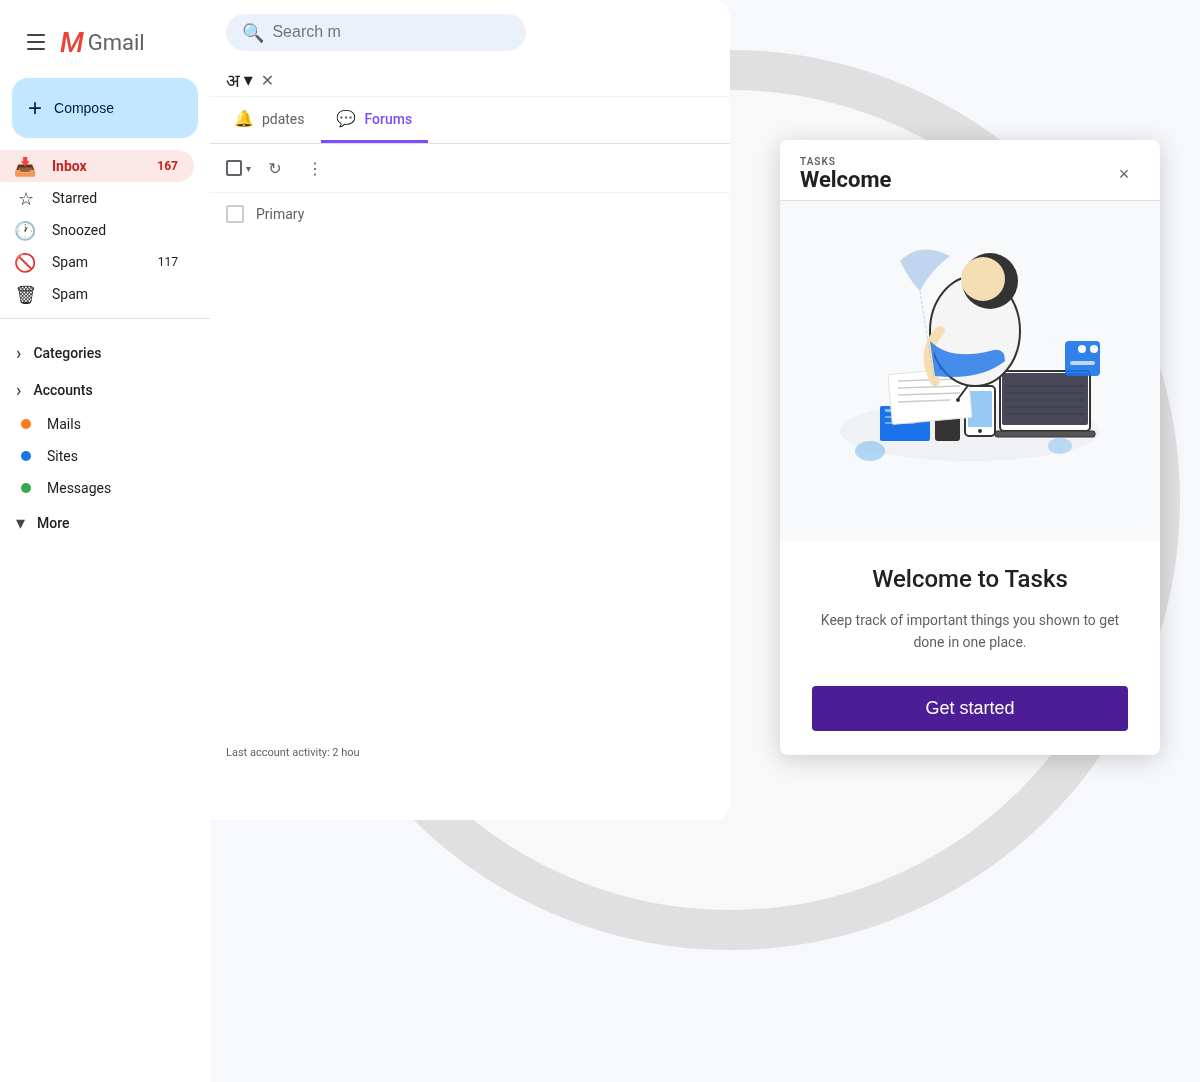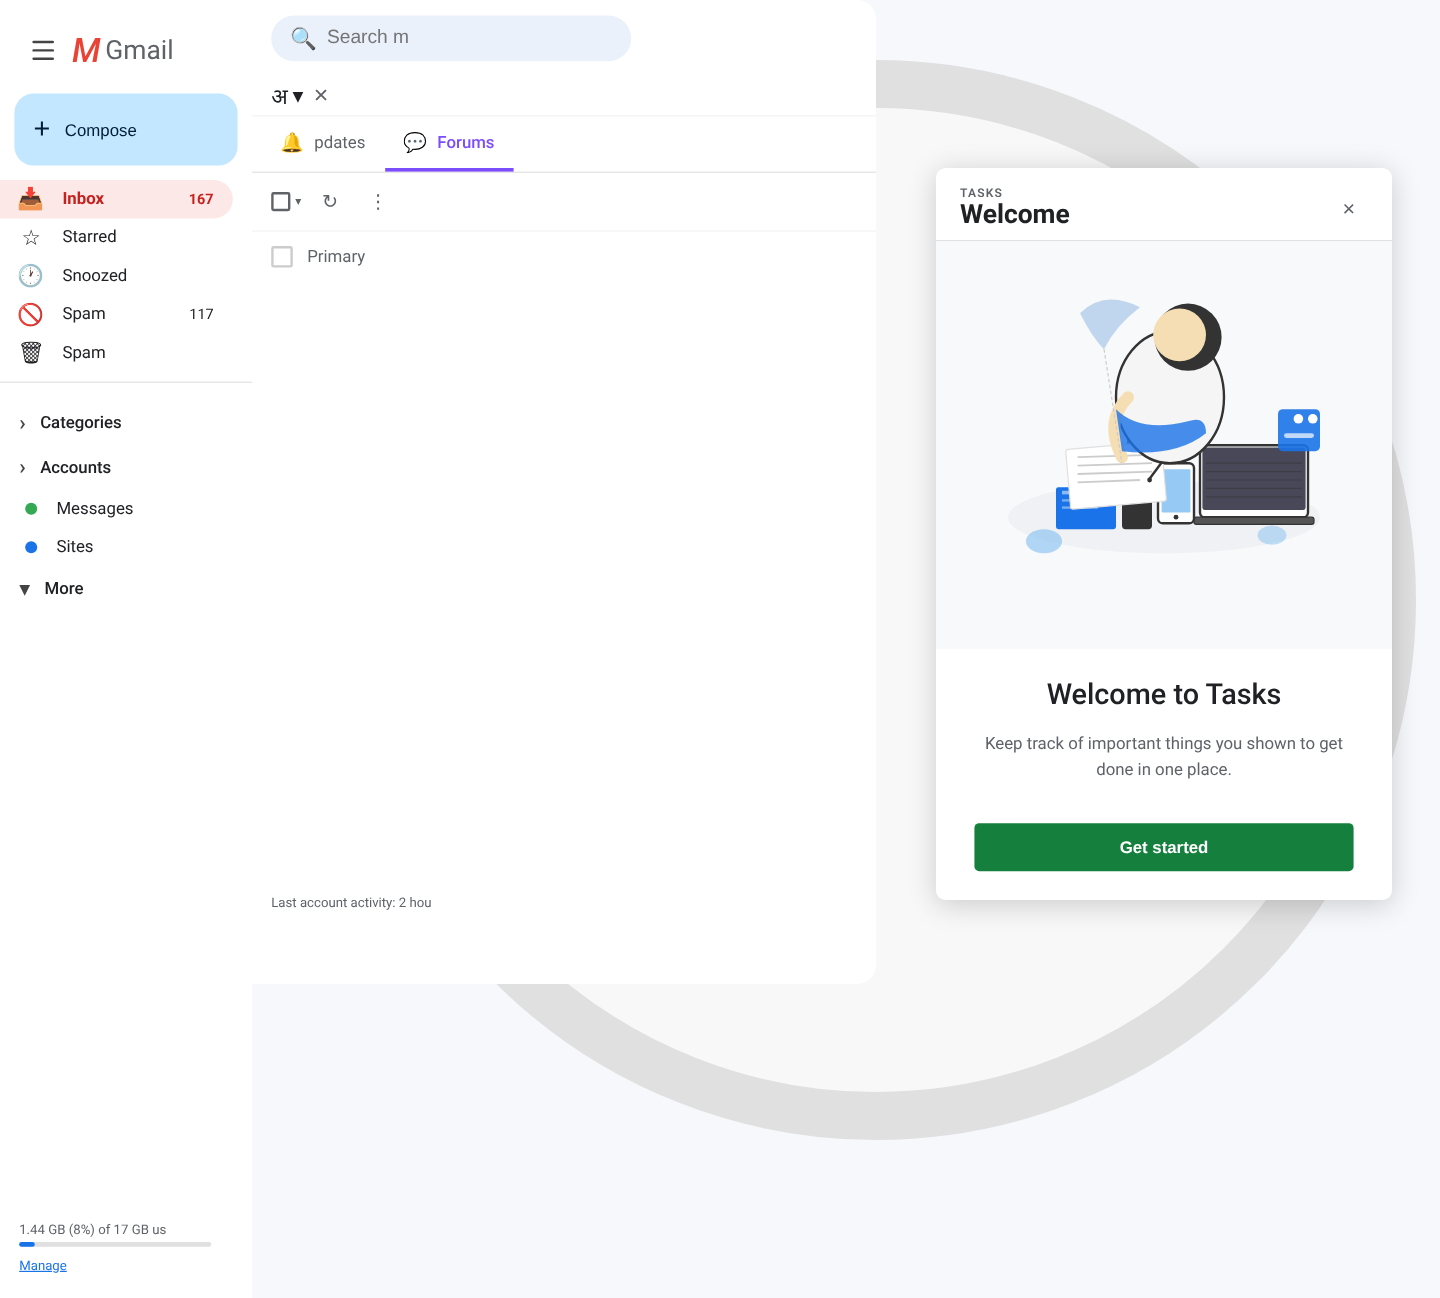--- a/index.html
+++ b/index.html
@@ -433,27 +433,27 @@
     }
 
     .tasks-description {
       font-size: 14px;
       color: #5f6368;
       line-height: 1.6;
       margin-bottom: 32px;
     }
 
     .get-started-btn {
-      background: #15803d;
+      background: #4c1d95;
       color: #fff;
       border: none;
       border-radius: 4px;
       padding: 12px 32px;
-      font-size: 14px;
-      font-weight: 700;
+      font-size: 18px;
+      font-weight: 400;
       cursor: pointer;
       width: 100%;
     }
 
     .lang-btn {
       display: flex;
       align-items: center;
       gap: 4px;
       font-size: 18px;
       color: #202124;
@@ -544,43 +544,40 @@
   <div class="nav-section-header">
     <span class="chevron">›</span>
     <span>Categories</span>
   </div>
 
   <div class="nav-section-header">
     <span class="chevron">›</span>
     <span>Accounts</span>
   </div>
 
+  <div class="nav-item-with-dot">
+    <div class="dot dot-orange"></div>
+    <span>Mails</span>
+  </div>
+
+  <div class="nav-item-with-dot">
+    <div class="dot dot-blue-dark"></div>
+    <span>Sites</span>
+  </div>
 
   <div class="nav-item-with-dot">
     <div class="dot dot-green"></div>
     <span>Messages</span>
   </div>
 
-  <div class="nav-item-with-dot">
-    <div class="dot dot-blue-dark"></div>
-    <span>Sites</span>
-  </div>
-
   <div class="nav-section-header">
     <span class="chevron">▾</span>
     <span>More</span>
   </div>
 
-  <div class="sidebar-footer">
-    <div class="storage-text">1.44 GB (8%) of 17 GB us</div>
-    <div class="storage-bar">
-      <div class="storage-fill"></div>
-    </div>
-    <span class="manage-link">Manage</span>
-  </div>
 </div>
 
 <div class="gmail-main">
   <div class="gmail-toolbar">
     <div class="search-bar">
       <span class="search-icon-svg">🔍</span>
       <input class="search-input" type="text" placeholder="Search m" style="">
     </div>
   </div>
 

